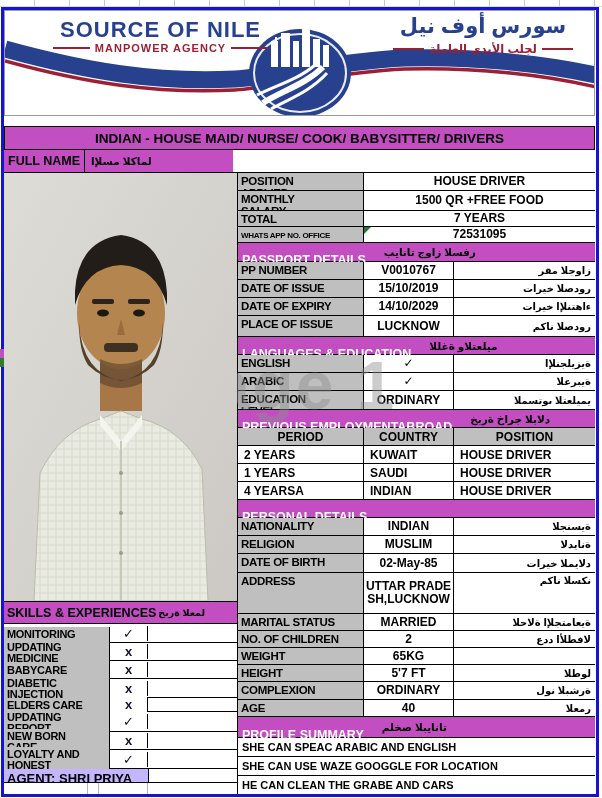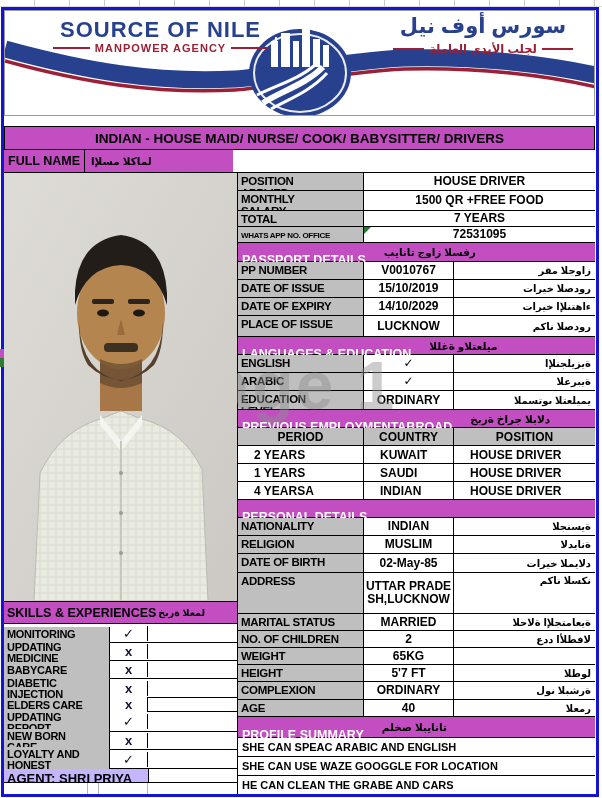--- a/index.html
+++ b/index.html
@@ -50,21 +50,21 @@
   .lab .l2 { display:block; }
   .lab-small { font-size:8px; line-height:9px; padding-top:4px; }
   .val { width:90px; border-right:1px solid #000; background:#fff; display:flex; align-items:center; justify-content:center; font-weight:bold; font-size:12px; position:relative; }
   .val span { width:100%; text-align:center; word-break:break-all; line-height:13px; }
   .val-wide { flex:1; border-right:none; }
   .arc { flex:1; background:#fff; display:flex; align-items:center; justify-content:flex-end; padding-right:4px; font-weight:bold; font-size:10px; }
   .arc-top { align-items:flex-start; padding-top:2px; }
   .shdr { display:flex; align-items:center; background:#c24ec2; padding-left:4px; flex:0 0 auto; border-bottom:1px solid #000; }
   .shdr .en { color:#fff; font-weight:bold; font-size:12.5px;margin-top:16px; }
   .shdr .ar { color:#000; font-weight:bold; font-size:10.5px; margin-left:18px; }
-  .tcell { border-right:1px solid #000; display:flex; align-items:center; font-weight:bold; font-size:12px; padding-left:16px; background:#fff; }
+  .tcell { border-right:1px solid #000; display:flex; align-items:center; font-weight:bold; font-size:12px; padding-left:6px; background:#fff; }
   .tcell.hd { background:#bfbfbf; justify-content:center; padding-left:0; }
   .c1 { width:126px; } .c2 { width:90px; } .c3 { flex:1; border-right:none; }
   .pline { display:flex; align-items:center; padding-left:4px; font-weight:bold; font-size:11px; background:#fff; border-bottom:1px solid #000; flex:0 0 auto; }
   .filler { flex:1; background:#fff; }
   .tri { position:absolute; left:0; top:0; width:0; height:0; border-top:7px solid #1f7a33; border-right:7px solid transparent; }
 
   
   .skills { position:absolute; left:4px; top:601px; width:233px; height:193px; display:flex; flex-direction:column; border-top:1px solid #000; background:#fff; z-index:41; }
   .sk-hdr { height:22px; flex:0 0 auto; background:#c24ec2; display:flex; align-items:center; padding-left:3px; border-bottom:1px solid #000; }
   .sk-hdr .en { font-weight:bold; font-size:12.5px; color:#000; }

